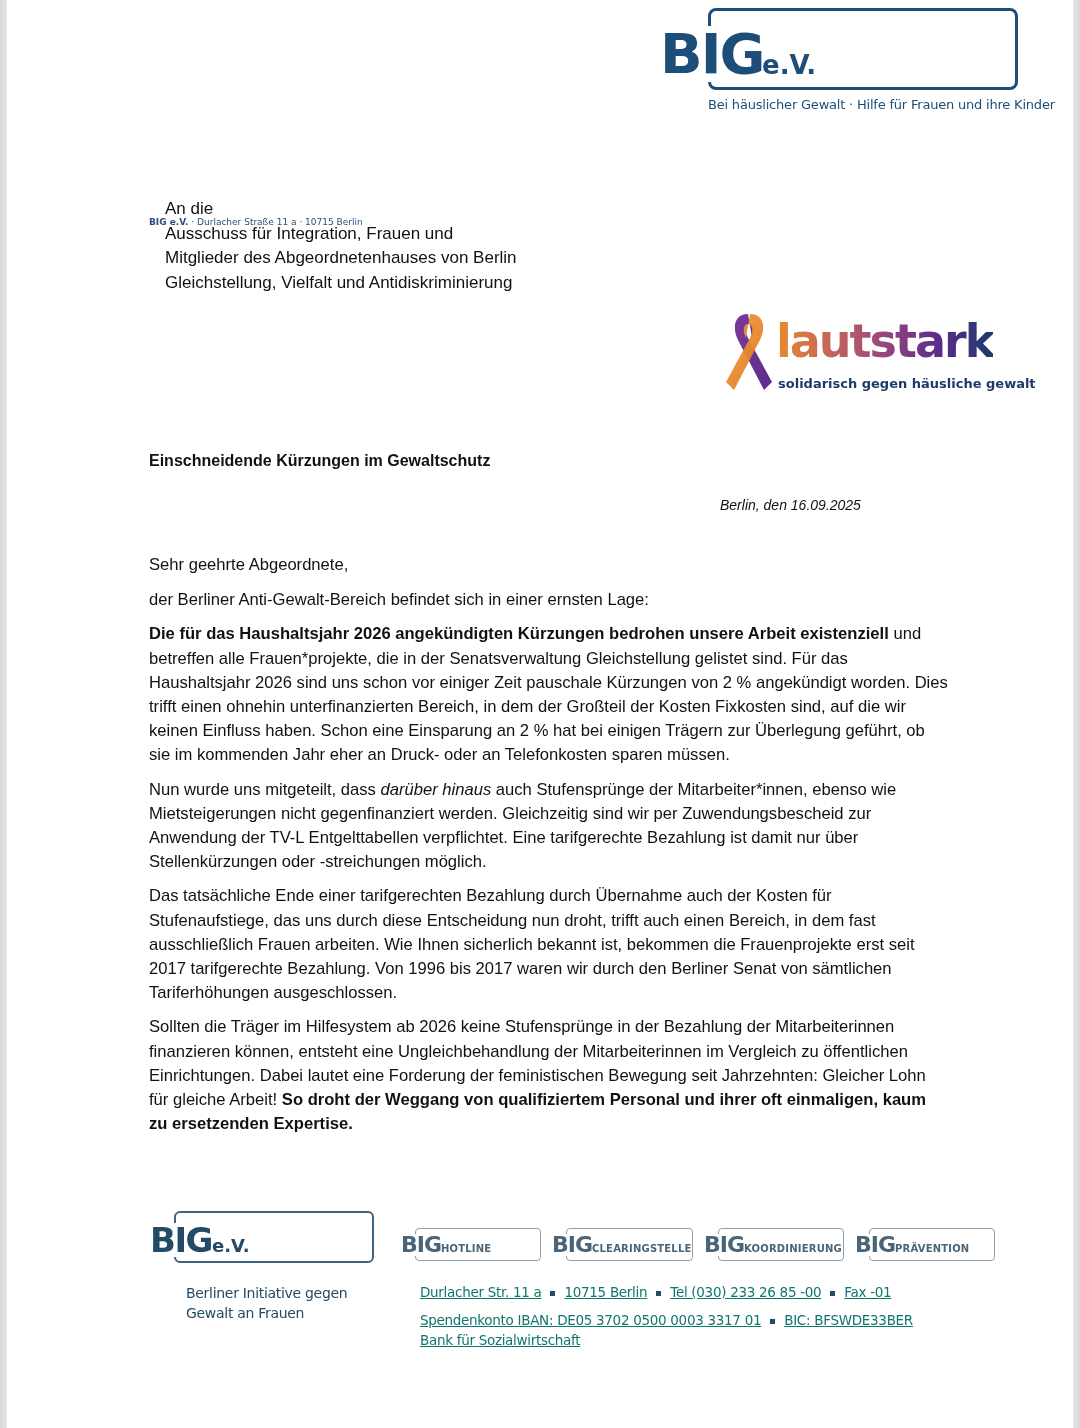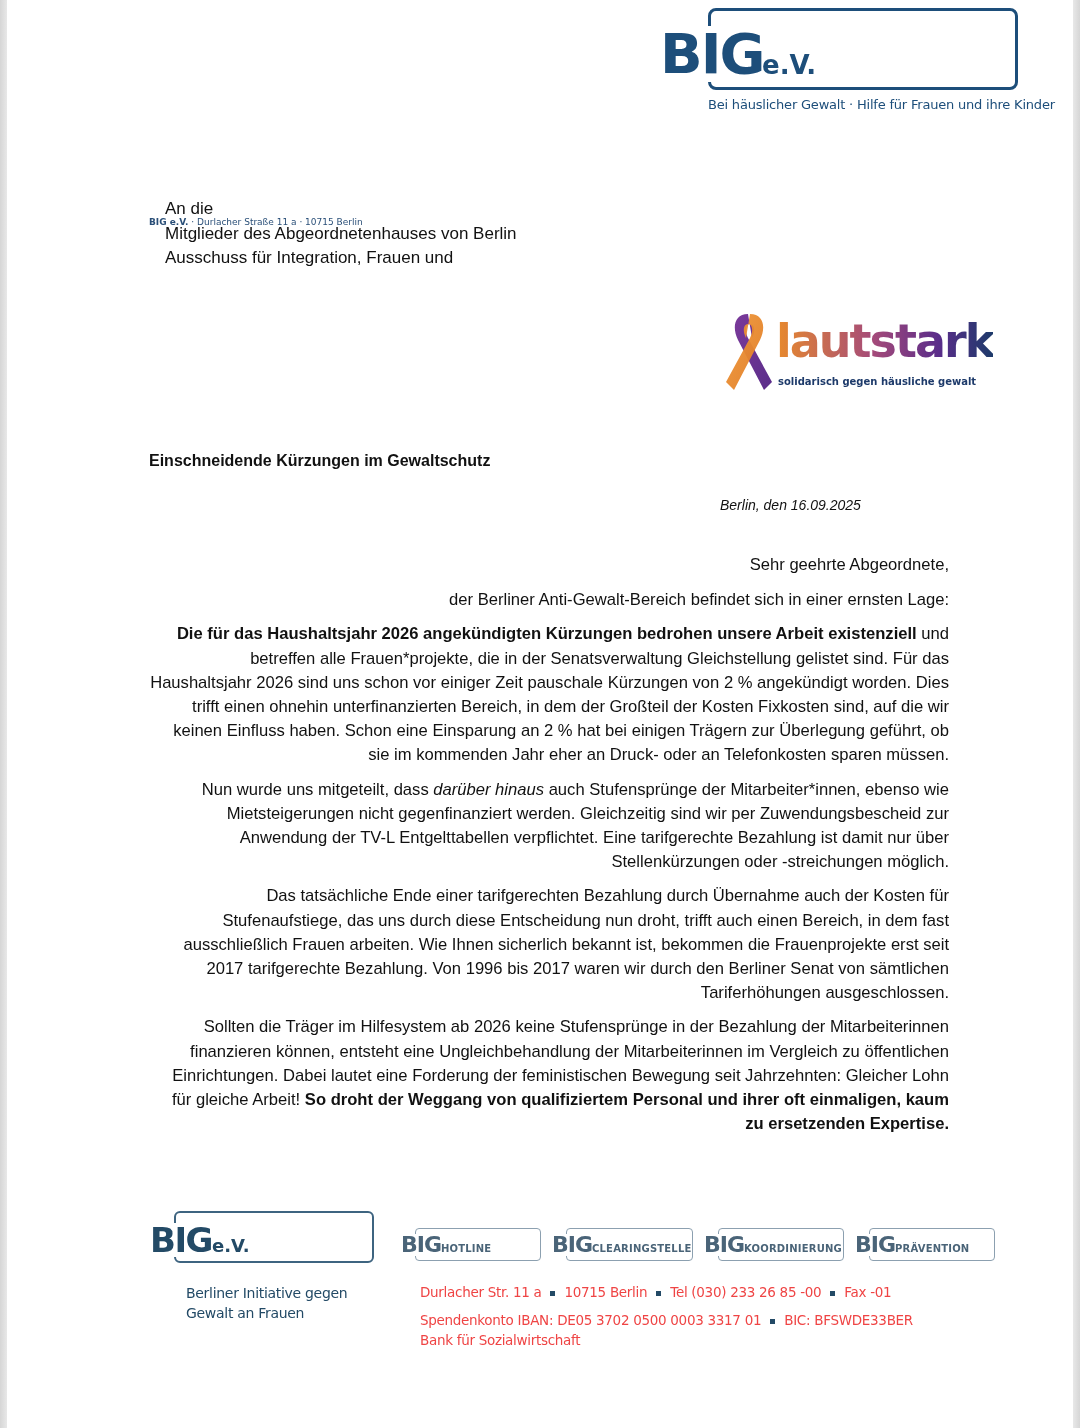--- a/index.html
+++ b/index.html
@@ -34,27 +34,27 @@
   .recipient div { white-space: nowrap; margin-left: 16px; }
 
   
   .lautstark { position: absolute; left: 724px; top: 310px; width: 260px; height: 90px; }
   .lautstark svg { position: absolute; left: 0; top: 0; }
   .lautstark .word { position: absolute; left: 52px; top: 8px; font-family: "DejaVu Sans", sans-serif;
     font-weight: bold; font-size: 46px; letter-spacing: -2px; line-height: 1;
     background: linear-gradient(to right, #e88a2d, #a44a7a 45%, #5a2d8a 75%, #1d3a6a);
     -webkit-background-clip: text; background-clip: text; color: transparent; text-decoration: underline; }
   .lautstark .sub { position: absolute; left: 54px; top: 66px; font-family: "DejaVu Sans", sans-serif;
-    font-weight: bold; font-size: 10px; color: #1d3a6a; white-space: nowrap; }
+    font-weight: bold; font-size: 13px; color: #1d3a6a; white-space: nowrap; }
 
   .subject { position: absolute; left: 149px; top: 452px; font-weight: bold; font-size: 16px; }
   .date { position: absolute; left: 720px; top: 497px; font-size: 14px; font-style: italic; }
 
   .body { position: absolute; left: 149px; top: 553px; width: 800px; font-size: 16.6px; line-height: 24.2px; }
-  .body p { margin: 0 0 10px 0; text-align: right; }
+  .body p { margin: 0 0 10px 0; }
   .body p.salut { margin-bottom: 11px; }
   .body em { font-style: italic; }
   .body b { font-weight: bold; }
 
   
   .f-big { position: absolute; left: 150px; top: 1211px; width: 226px; height: 54px; }
   .f-big .frame { position: absolute; left: 24px; top: 0; width: 200px; height: 52px;
     border: 2px solid #3e6480; border-radius: 6px; box-sizing: border-box; }
   .f-big .mark { position: absolute; left: 0; top: 12px; font-family: "DejaVu Sans", sans-serif;
     font-weight: bold; font-size: 34px; color: #234a66; letter-spacing: -1.5px; line-height: 1; background: #fff; padding-right: 2px; }
@@ -64,22 +64,22 @@
     font-family: "DejaVu Sans", sans-serif; letter-spacing: -0.3px; }
 
   .subbrand { position: absolute; top: 1228px; height: 34px; }
   .subbrand .frame { position: absolute; left: 14px; top: 0; height: 33px; right: 0;
     border: 1.5px solid #8ca0b0; border-radius: 4px; box-sizing: border-box; }
   .subbrand .mark { position: absolute; left: 0; top: 6px; font-family: "DejaVu Sans", sans-serif;
     font-weight: bold; font-size: 22px; color: #4a6478; letter-spacing: -1px; line-height: 1; background: #fff; }
   .subbrand .lbl { position: absolute; left: 40px; top: 15px; font-family: "DejaVu Sans", sans-serif;
     font-weight: bold; font-size: 10px; color: #4a6478; letter-spacing: 0.2px; white-space: nowrap; }
 
-  .f-contact { position: absolute; left: 420px; top: 1282px; font-size: 13.5px; line-height: 20px; color: #ef4444;
-    font-family: "DejaVu Sans", sans-serif; letter-spacing: -0.3px; white-space: nowrap; }
+  .f-contact { position: absolute; left: 420px; top: 1282px; font-size: 13.5px; line-height: 20px; color: #0f766e;
+    font-family: "DejaVu Sans", sans-serif; letter-spacing: -0.3px; white-space: nowrap; text-decoration: underline; }
   .f-contact .sep { display: inline-block; width: 5px; height: 5px; background: #234a66; margin: 0 9px; vertical-align: middle; }
   .f-contact .gap { height: 8px; }
 </style>
 </head>
 <body>
 
 <div class="edge-left"></div>
 <div class="edge-right"></div>
 
 <div class="big-logo">
@@ -88,22 +88,23 @@
   <span class="ev">e.V.</span>
 </div>
 <div class="tagline">Bei häuslicher Gewalt · Hilfe für Frauen und ihre Kinder</div>
 
 <div class="sender">
   <b>BIG e.V.</b><span> · Durlacher Straße 11 a · 10715 Berlin</span>
 </div>
 
 <div class="recipient">
   <div>An die</div>
+  <div>Ausschuss für Integration, Frauen und</div>
   <div>Mitglieder des Abgeordnetenhauses von Berlin</div>
-  <div>Ausschuss für Integration, Frauen und</div>
+  <div>Gleichstellung, Vielfalt und Antidiskriminierung</div>
 </div>
 
 <div class="lautstark">
   <svg width="50" height="84" viewBox="0 0 50 84">
     <defs>
       <linearGradient id="rg1" x1="0" y1="0" x2="1" y2="1">
         <stop offset="0" stop-color="#f09a3a"></stop>
           <stop offset="1" stop-color="#e07a24"></stop>
       </linearGradient>
       <linearGradient id="rg2" x1="0" y1="0" x2="1" y2="1">

